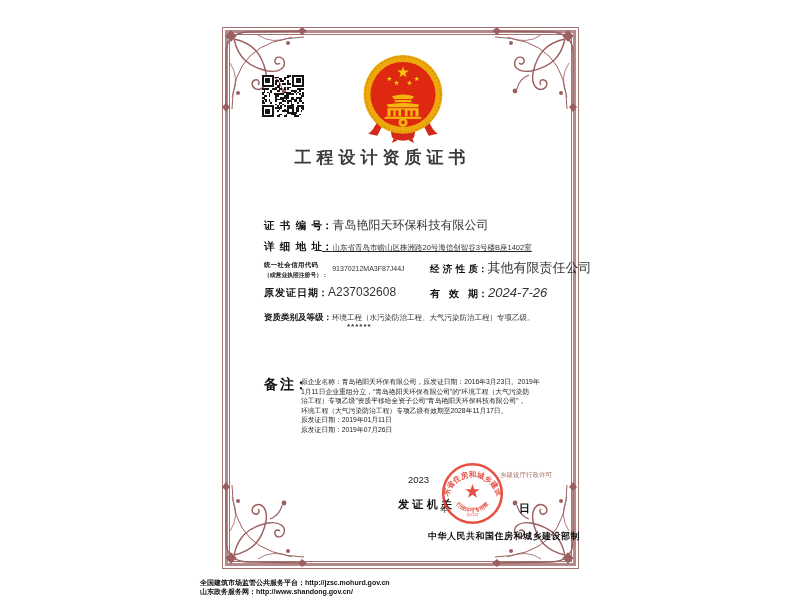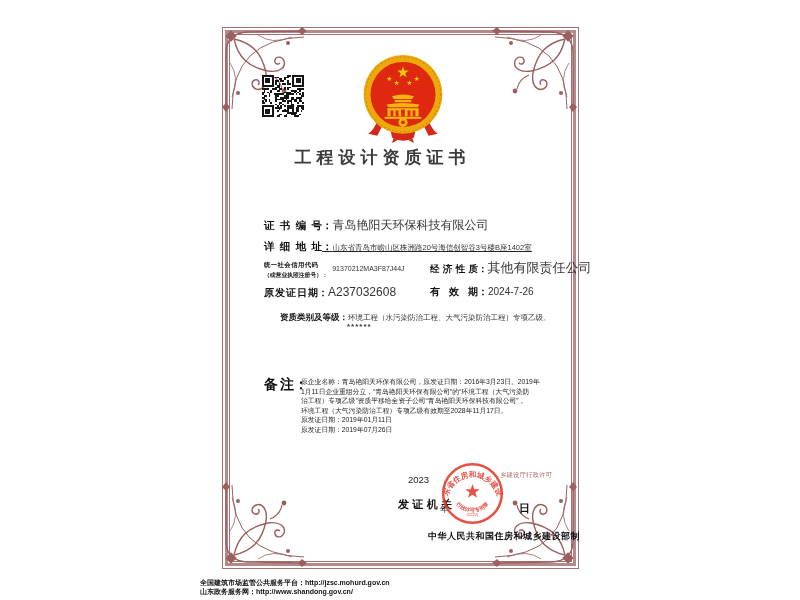--- a/index.html
+++ b/index.html
@@ -37,22 +37,22 @@
   .credit-label .l2{font-size:5.8px;}
   #row-credit .val{font-size:7px;vertical-align:middle;}
   #row-economic{left:430px;top:259px;font-size:9.5px;}
   #row-economic .jlabel{width:48px;}
   #row-economic .val{font-size:13px;}
   #row-certno{left:264px;top:285px;font-size:10px;}
   #row-certno .jlabel{width:54px;}
   #row-certno .val{font-size:12px;text-align:center;}
   #row-valid{left:430px;top:285px;font-size:10px;}
   #row-valid .jlabel{width:48px;}
-  #row-valid .val{font-size:10px;}
-  #row-qual{left:280px;top:312px;font-size:8.5px;}
+  #row-valid .val{font-size:13px;font-style:italic;}
+  #row-qual{left:264px;top:312px;font-size:8.5px;}
   .qual-label{font-weight:bold;color:#111;}
   #row-qual .val{font-size:7.5px;}
   .stars{position:absolute;left:347px;top:322px;font-size:8px;font-weight:bold;color:#333;letter-spacing:1px;}
   
   #remark-label{position:absolute;left:264px;top:376px;font-size:14px;}
   #remark-label .jlabel{width:30px;}
   .remark-text{position:absolute;left:301px;top:377px;width:258px;
                font-size:6.8px;line-height:9.6px;color:#222;white-space:pre-line;}
   
   .issuer-label{position:absolute;left:398px;top:477px;font-size:11px;}

